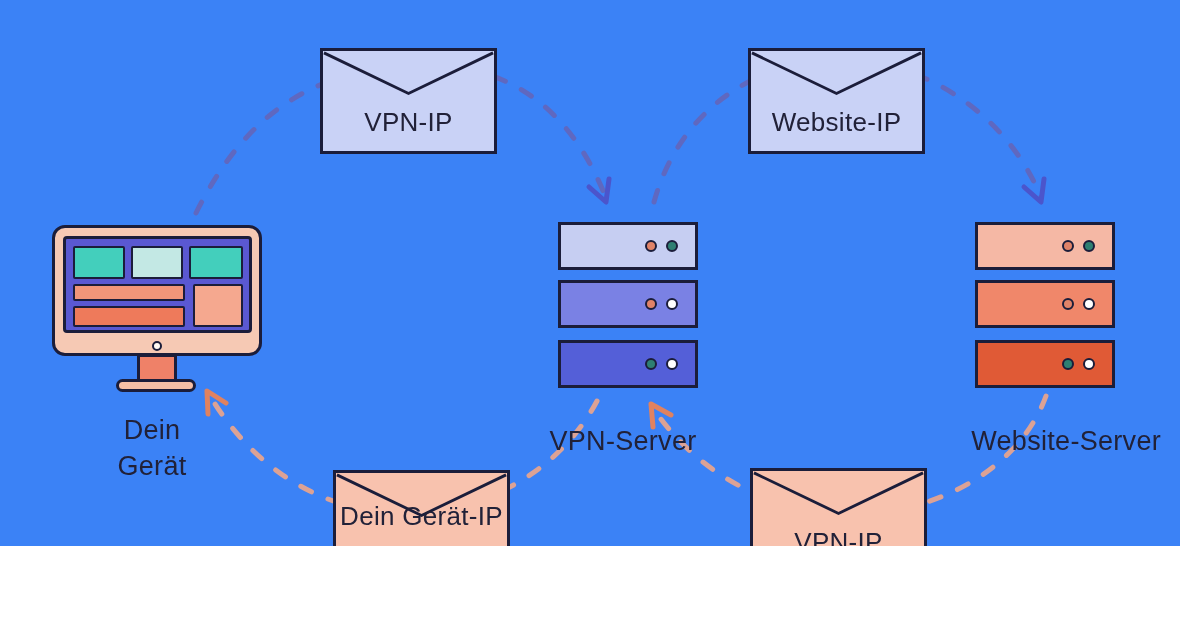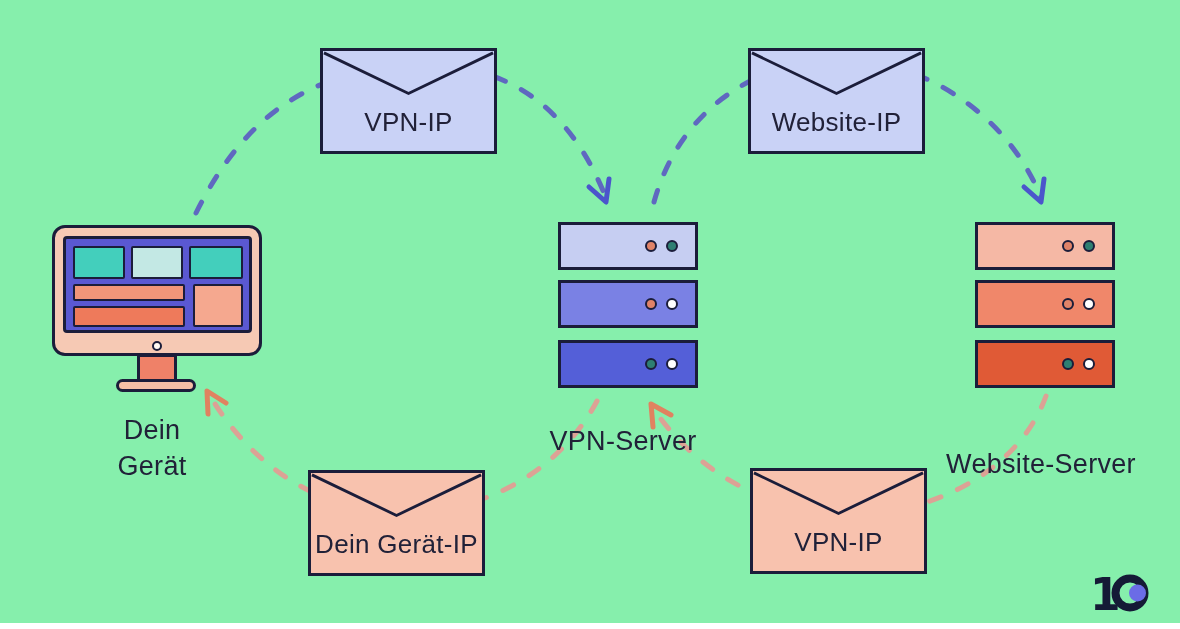--- a/index.html
+++ b/index.html
@@ -1,17 +1,17 @@
 <!DOCTYPE html>
 <html style="--outline: #1b1d3a; --text: #212138; --arrow_blue: #5f68c0; --arrowhead_blue: #4b55cc; --arrow_salmon: #dca295; --arrowhead_salmon: #e08260; --envelope_blue: #c9d2f6; --envelope_salmon: #f8c2ae; --logo_navy: #151a36; --logo_purple: #6b6ce6;"><head>
 <meta charset="utf-8">
 <style>
   * { margin:0; padding:0; box-sizing:border-box; }
   html,body { background:#fff; font-family:"Liberation Sans", sans-serif; }
-  .canvas { position:relative; width:1180px; height:623px; background:#86efac; overflow:hidden; color:var(--text,#212138); }
+  .canvas { position:relative; width:1180px; height:546px; background:#3b82f6; overflow:hidden; color:var(--text,#212138); }
 
   
   .arrows { position:absolute; inset:0; z-index:1; }
   .dashed { fill:none; stroke-width:5; stroke-dasharray:12 18; stroke-linecap:round; }
   .ahead  { fill:none; stroke-width:5; stroke-linecap:round; stroke-linejoin:round; }
   .arrow-blue   { stroke:var(--arrow_blue); }
   .ahead-blue   { stroke:var(--arrowhead_blue); }
   .arrow-salmon { stroke:var(--arrow_salmon); }
   .ahead-salmon { stroke:var(--arrowhead_salmon); }
 
@@ -72,21 +72,21 @@
     <div class="env-label">VPN-IP</div>
   </div>
 
   <div class="envelope" style="left: 748px; top: 48px; background-color: rgb(201, 210, 246);">
     <svg class="flap" viewBox="0 0 177 106" preserveAspectRatio="none">
       <path class="flap-path" d="M 1 2 L 88.5 45 L 176 2"></path>
     </svg>
     <div class="env-label">Website-IP</div>
   </div>
 
-  <div class="envelope" style="left: 308px; top: 470px; background-color: rgb(248, 194, 174);">
+  <div class="envelope" style="left: 333px; top: 470px; background-color: rgb(248, 194, 174); align-items: center;">
     <svg class="flap" viewBox="0 0 177 106" preserveAspectRatio="none">
       <path class="flap-path" d="M 1 2 L 88.5 45 L 176 2"></path>
     </svg>
     <div class="env-label">Dein Gerät-IP</div>
   </div>
 
   <div class="envelope" style="left: 750px; top: 468px; background-color: rgb(248, 194, 174);">
     <svg class="flap" viewBox="0 0 177 106" preserveAspectRatio="none">
       <path class="flap-path" d="M 1 2 L 88.5 45 L 176 2"></path>
     </svg>
@@ -136,21 +136,21 @@
       <span class="dot" style="background-color: rgb(46, 127, 114);"></span>
       <span class="dot" style="background-color: rgb(255, 255, 255);"></span>
     </div>
   </div>
 
   <div class="node-label" style="left:523px; top:426px; width:200px;">VPN-Server</div>
   <div class="node-label two-line" style="left:92px; top:412px; width:120px;">
     <div>Dein</div>
     <div>Gerät</div>
   </div>
-  <div class="node-label" style="left:921px; top:449px; width:240px;">Website-Server</div>
+  <div class="node-label" style="left:921px; top:426px; width:240px;text-align:right;">Website-Server</div>
 
   <svg class="logo" width="68" height="48" viewBox="0 0 68 48">
     <text class="logo-one" x="0" y="38">1</text>
     <circle class="logo-ring" cx="40" cy="21" r="14.5"></circle>
     <circle class="logo-dot" cx="47.5" cy="21" r="8.5"></circle>
   </svg>
 
 </div>
 
 </body></html>

